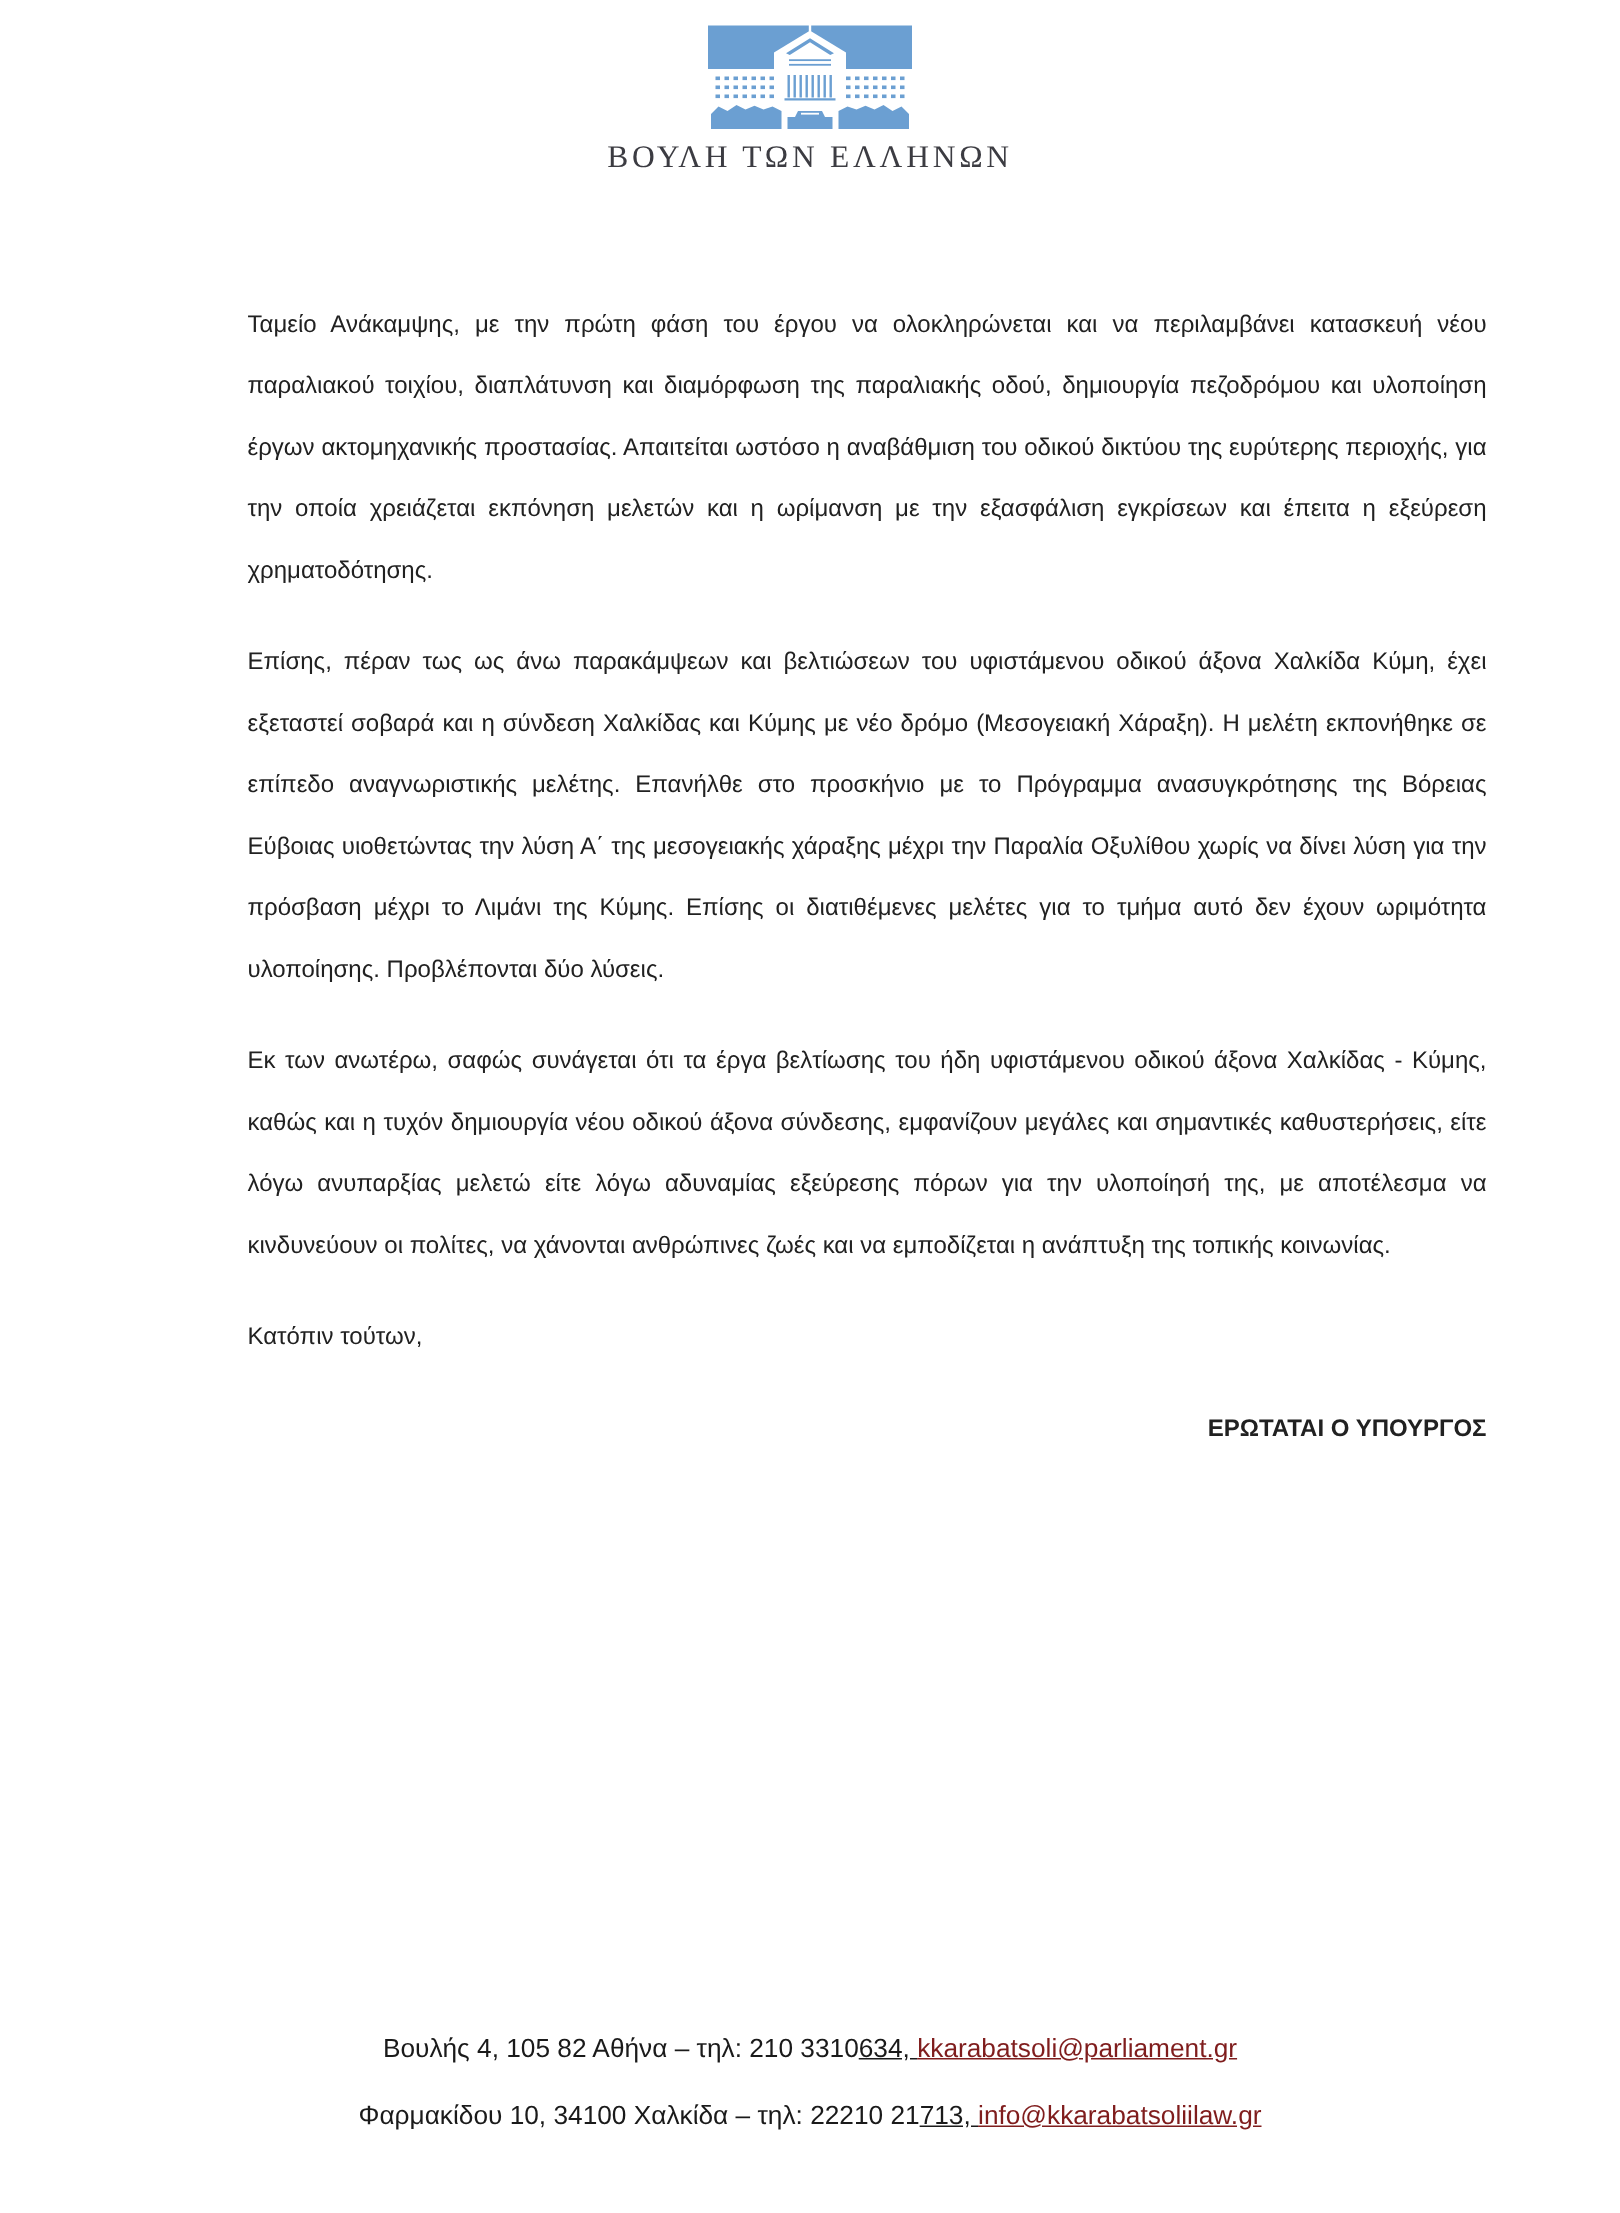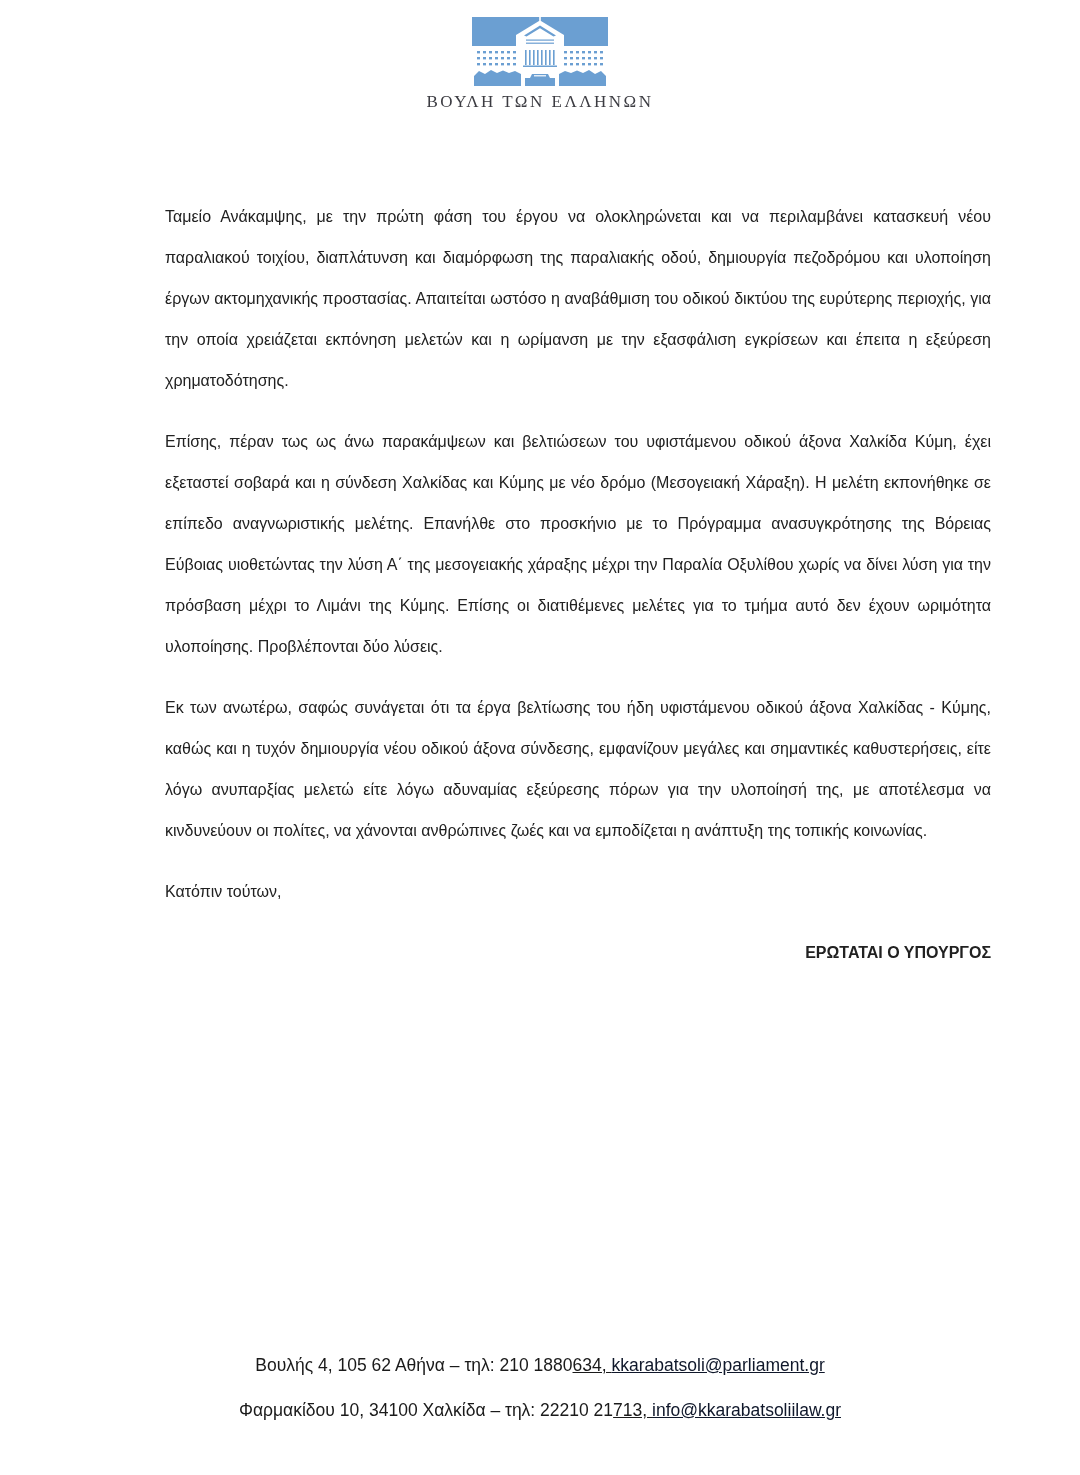--- a/index.html
+++ b/index.html
@@ -14,21 +14,21 @@
     overflow: hidden;
   }
   .header {
     position: absolute;
     top: 0; left: 0; right: 0;
     text-align: center;
   }
   .logo-svg { display: block; margin: 8px auto 4px auto; }
   .org-name {
     font-family: "Liberation Serif", "DejaVu Serif", serif;
-    font-size: 17px;
+    font-size: 21px;
     letter-spacing: 2.5px;
     color: #3c3c42;
     white-space: nowrap;
   }
   .content {
     position: absolute;
     top: 196px;
     left: 165px;
     width: 826px;
   }
@@ -49,21 +49,21 @@
     top: 1352px;
     left: 0;
     width: 100%;
     text-align: center;
     font-size: 17.5px;
     line-height: 26px;
     color: #1a1a1a;
   }
   .footer-line { margin-bottom: 19px; white-space: nowrap; }
   .ul { text-decoration: underline; }
-  .link { color: #0f172a; text-decoration: underline; }
+  .link { color: #7f1d1d; text-decoration: underline; }
 </style>
 </head>
 <body>
 
 <div class="page">
 
   <header class="header">
     <svg class="logo-svg" width="136" height="80" viewBox="0 0 136 80" xmlns="http://www.w3.org/2000/svg" aria-hidden="true">
 
       <rect x="0" y="9" width="136" height="29" fill="#6B9FD2"></rect>
@@ -150,17 +150,17 @@
 
   <main class="content">
     <p>Ταμείο Ανάκαμψης, με την πρώτη φάση του έργου να ολοκληρώνεται και να περιλαμβάνει κατασκευή νέου παραλιακού τοιχίου, διαπλάτυνση και διαμόρφωση της παραλιακής οδού, δημιουργία πεζοδρόμου και υλοποίηση έργων ακτομηχανικής προστασίας. Απαιτείται ωστόσο η αναβάθμιση του οδικού δικτύου της ευρύτερης περιοχής, για την οποία χρειάζεται εκπόνηση μελετών και η ωρίμανση με την εξασφάλιση εγκρίσεων και έπειτα η εξεύρεση χρηματοδότησης.</p>
     <p>Επίσης, πέραν τως ως άνω παρακάμψεων και βελτιώσεων του υφιστάμενου οδικού άξονα Χαλκίδα Κύμη, έχει εξεταστεί σοβαρά και η σύνδεση Χαλκίδας και Κύμης με νέο δρόμο (Μεσογειακή Χάραξη). Η μελέτη εκπονήθηκε σε επίπεδο αναγνωριστικής μελέτης. Επανήλθε στο προσκήνιο με το Πρόγραμμα ανασυγκρότησης της Βόρειας Εύβοιας υιοθετώντας την λύση Α΄ της μεσογειακής χάραξης μέχρι την Παραλία Οξυλίθου χωρίς να δίνει λύση για την πρόσβαση μέχρι το Λιμάνι της Κύμης. Επίσης οι διατιθέμενες μελέτες για το τμήμα αυτό δεν έχουν ωριμότητα υλοποίησης. Προβλέπονται δύο λύσεις.</p>
     <p>Εκ των ανωτέρω, σαφώς συνάγεται ότι τα έργα βελτίωσης του ήδη υφιστάμενου οδικού άξονα Χαλκίδας - Κύμης, καθώς και η τυχόν δημιουργία νέου οδικού άξονα σύνδεσης, εμφανίζουν μεγάλες και σημαντικές καθυστερήσεις, είτε λόγω ανυπαρξίας μελετώ είτε λόγω αδυναμίας εξεύρεσης πόρων για την υλοποίησή της, με αποτέλεσμα να κινδυνεύουν οι πολίτες, να χάνονται ανθρώπινες ζωές και να εμποδίζεται η ανάπτυξη της τοπικής κοινωνίας.</p>
     <p class="closing">Κατόπιν τούτων,</p>
     <p class="question-heading">ΕΡΩΤΑΤΑΙ Ο ΥΠΟΥΡΓΟΣ</p>
   </main>
 
   <footer class="footer">
-    <div class="footer-line"><span>Βουλής 4, 105 62 Αθήνα – τηλ: 210 1880</span><span class="ul">634, </span><span class="link ul">kkarabatsoli@parliam</span><span class="link">ent.gr</span></div>
+    <div class="footer-line"><span>Βουλής 4, 105 82 Αθήνα – τηλ: 210 3310</span><span class="ul">634, </span><span class="link ul">kkarabatsoli@parliam</span><span class="link">ent.gr</span></div>
     <div class="footer-line"><span>Φαρμακίδου 10, 34100 Χαλκίδα – τηλ: 22210 21</span><span class="ul">713, </span><span class="link ul">info@kkarabatsoli</span><span class="link">ilaw.gr</span></div>
   </footer>
 
 </div>
 
 </body></html>

